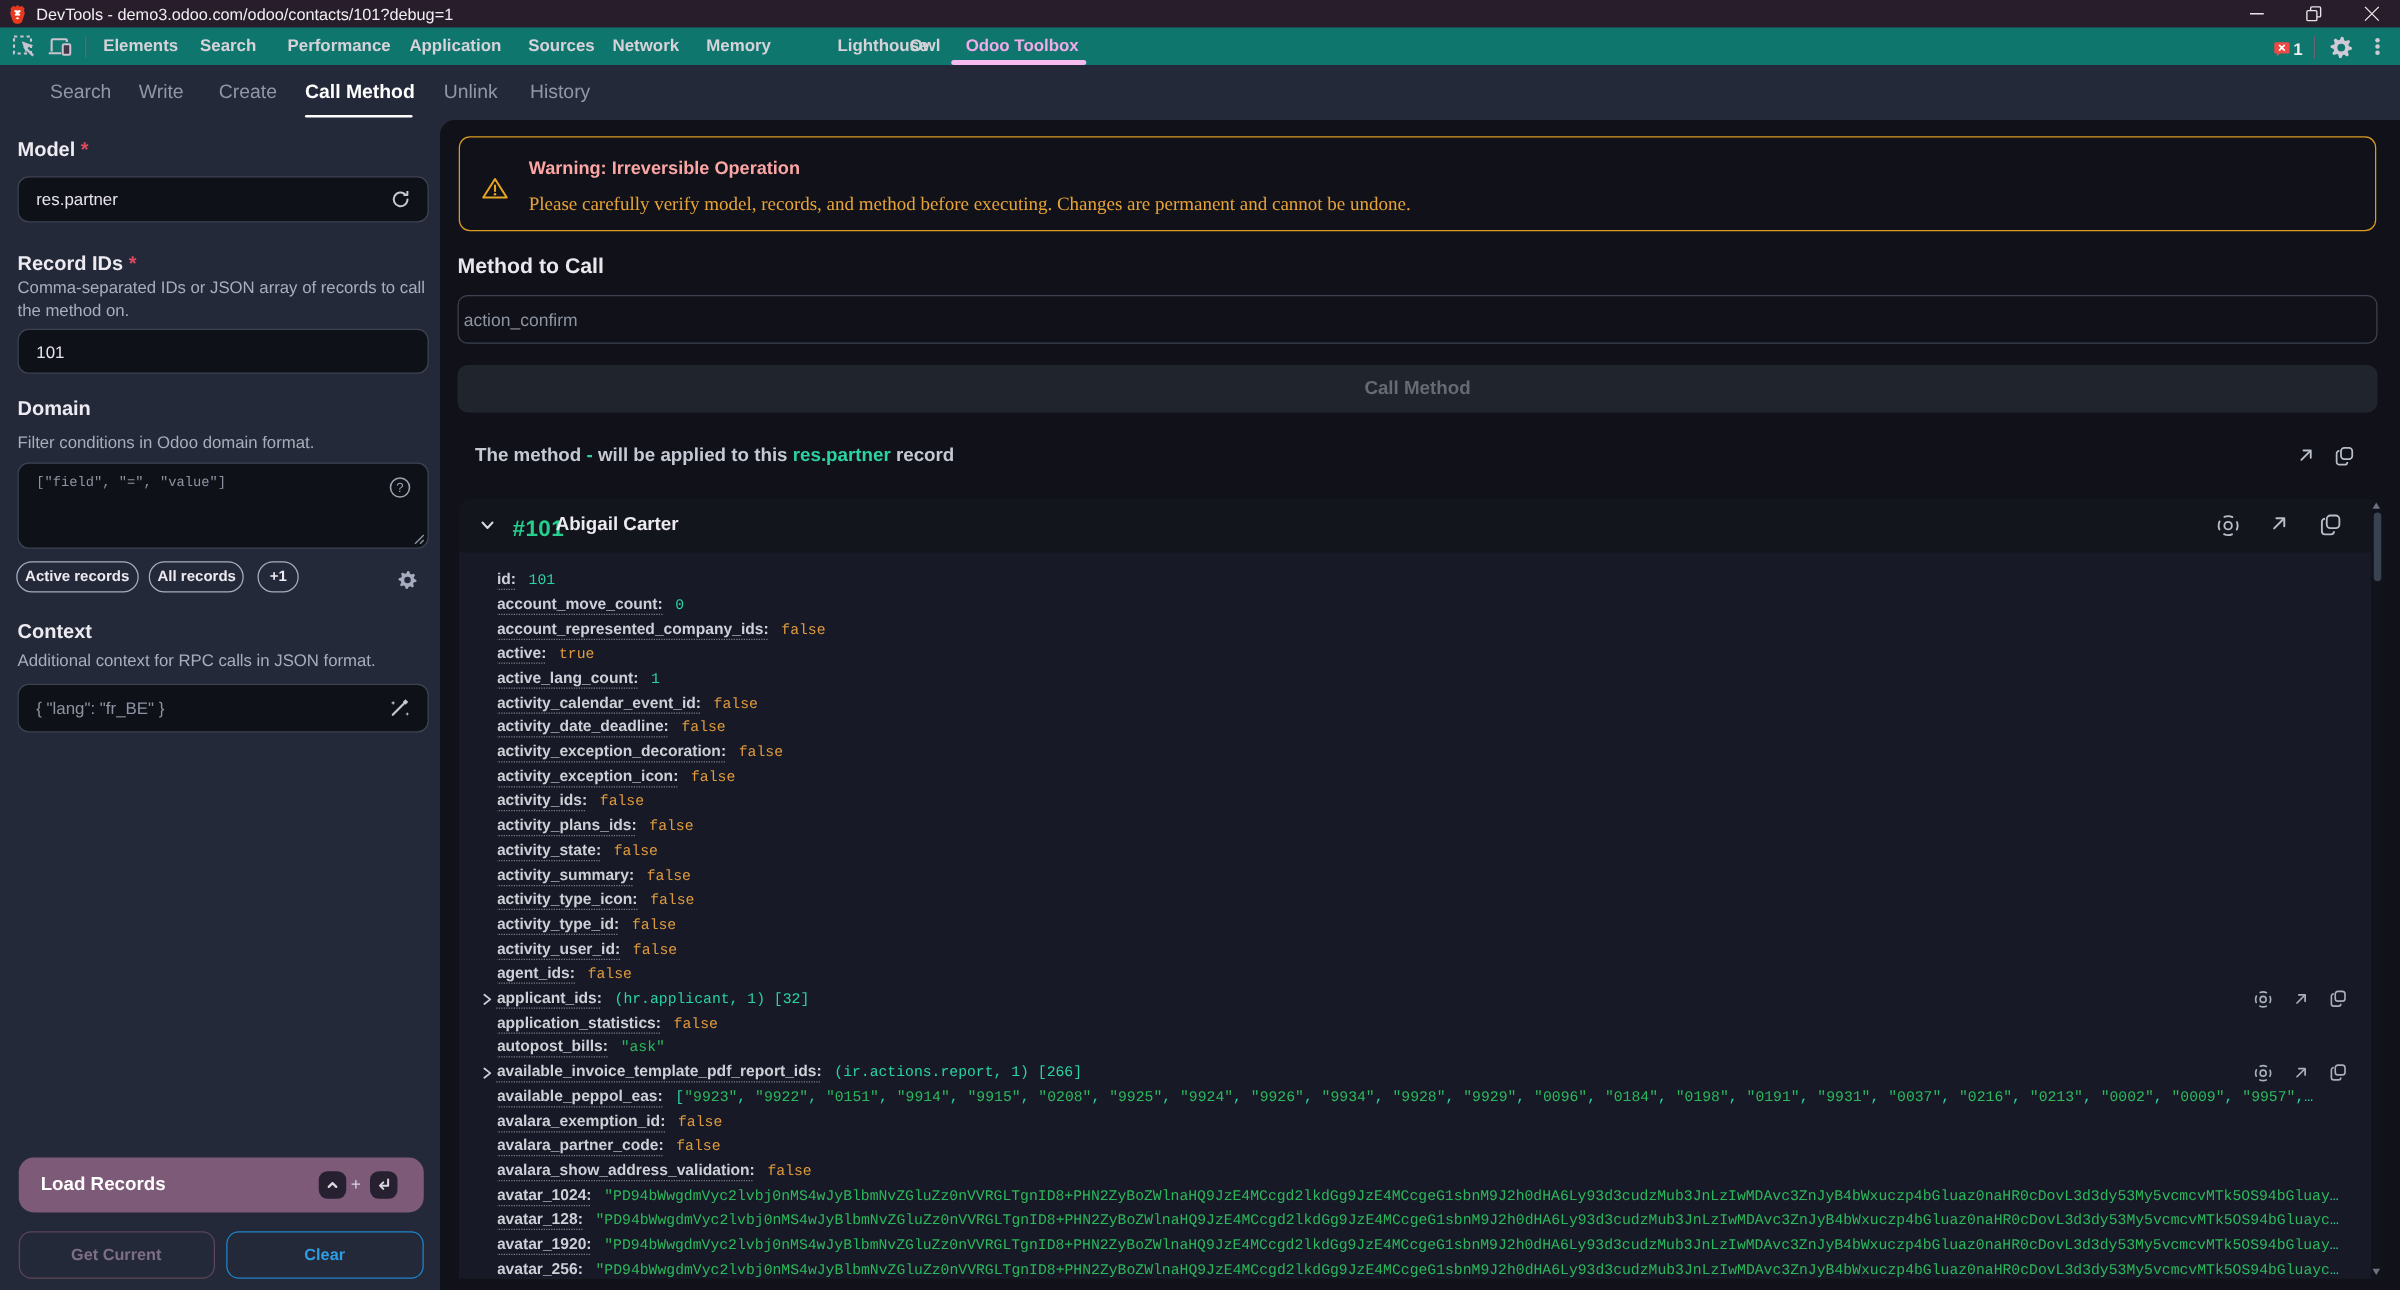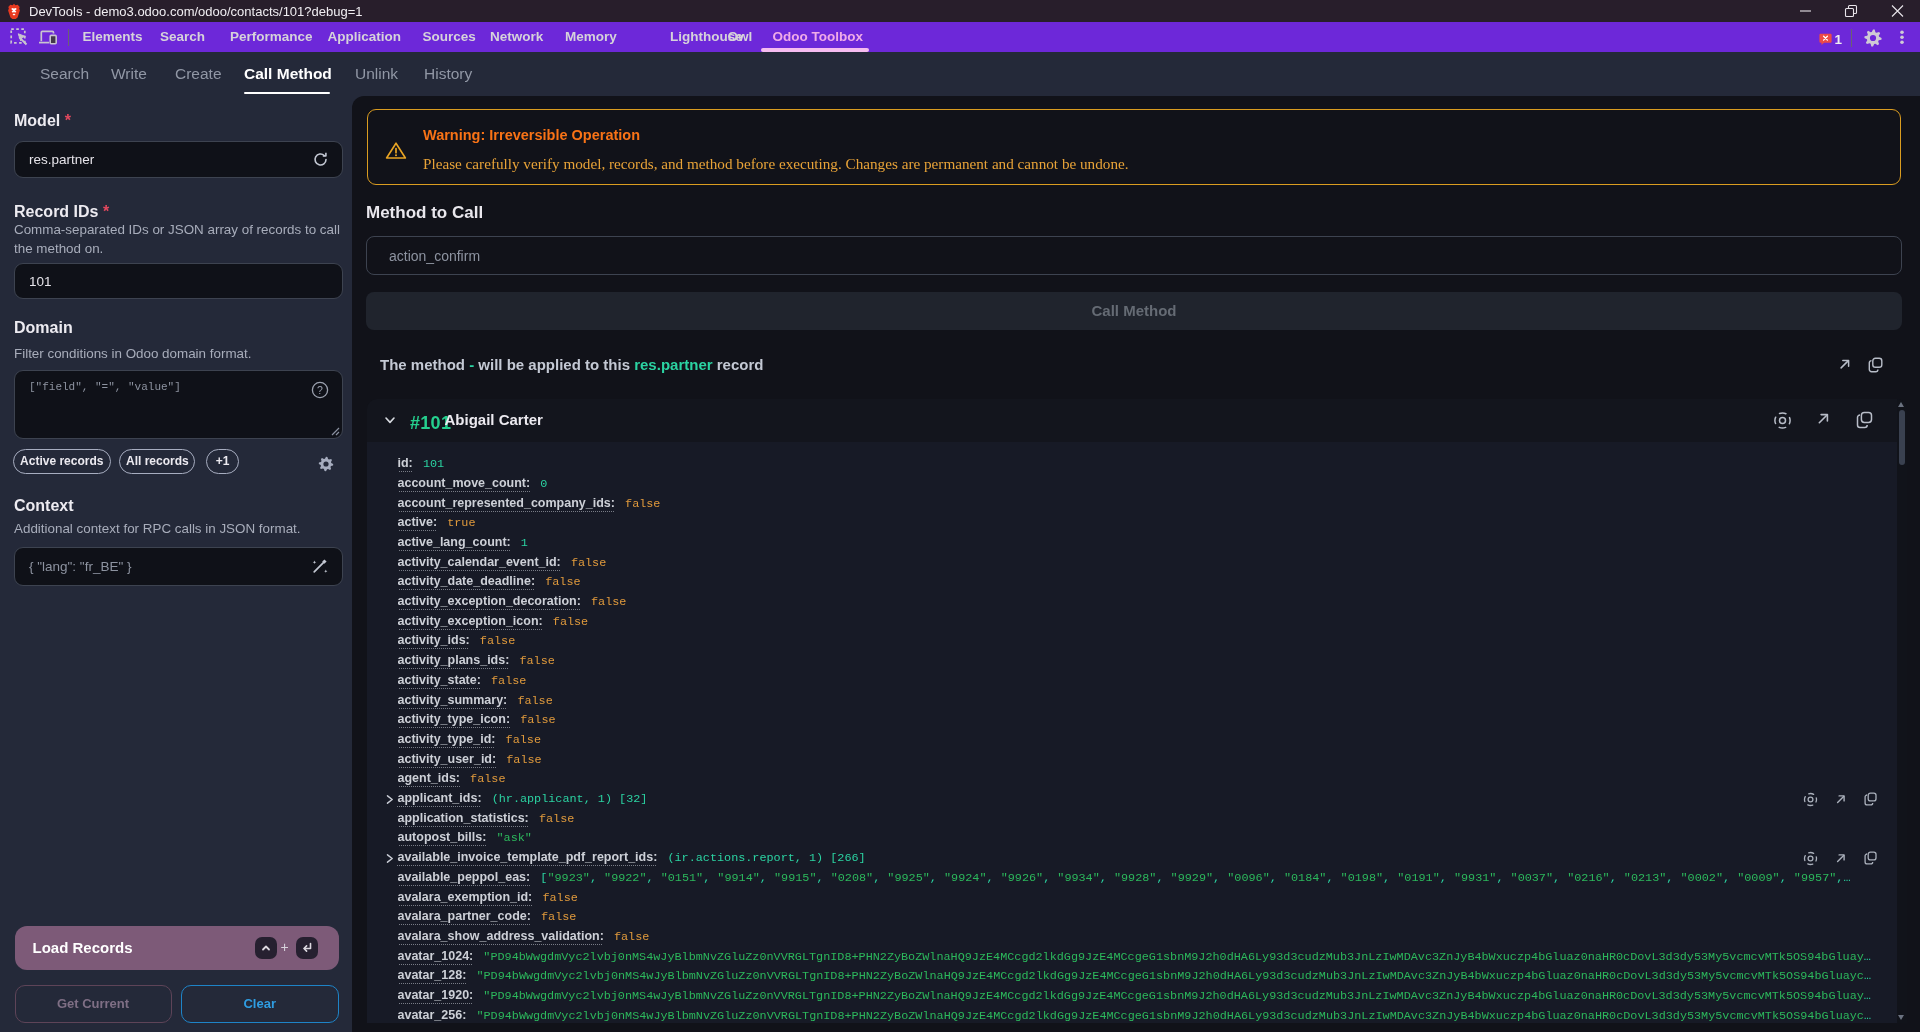--- a/index.html
+++ b/index.html
@@ -3,21 +3,21 @@
 <meta charset="utf-8">
 <style>
 * { margin:0; padding:0; box-sizing:border-box; }
 html,body { width:1920px; height:1032px; overflow:hidden; background:#242939; font-family:"Liberation Sans", sans-serif; }
 svg { display:block; }
 .titlebar { position:absolute; left:0; top:0; width:1920px; height:22px; background:#281e2b; }
 .titlebar .logo { position:absolute; left:6px; top:3px; }
 .titlebar .ttl { position:absolute; left:29px; top:3.5px; font-size:13px; color:#f0eef2; }
 .wbtn { position:absolute; top:0; height:22px; width:30px; }
 .titlebar .mini { left:1790px; } .titlebar .maxi { left:1836px; } .titlebar .clos { left:1882px; }
-.tabbar { position:absolute; left:0; top:22px; width:1920px; height:30px; background:#6d28d9; }
+.tabbar { position:absolute; left:0; top:22px; width:1920px; height:30px; background:#0f766e; }
 .tab { position:absolute; top:7px; font-size:13.5px; font-weight:bold; color:#d6d2da; white-space:nowrap; }
 .tab.ot { color:#f0abe8; }
 .otline { position:absolute; left:761px; top:26px; width:108px; height:4px; border-radius:2px; background:#f6bcf0; }
 .tabbar .inspect { position:absolute; left:10px; top:6px; }
 .tabbar .device { position:absolute; left:38px; top:7px; }
 .vsep { position:absolute; top:7px; width:1px; height:17px; background:#6a6172; }
 .tabbar .errb { position:absolute; left:1818.5px; top:10.5px; }
 .tabbar .errn { position:absolute; left:1834.5px; top:10px; font-size:13.5px; font-weight:bold; color:#efedf1; }
 .tabbar .gear { position:absolute; left:1863.5px; top:7px; }
 .tabbar .kebab { position:absolute; left:1899px; top:8px; }
@@ -30,24 +30,24 @@
 .slabel .req { color:#e2485e; }
 .sdesc { position:absolute; left:14px; width:332px; font-size:13.4px; line-height:18.5px; color:#a8adbb; }
 .sinput { position:absolute; left:14px; width:329px; background:#0f1118; border:1px solid #3d4350; border-radius:9px; color:#e6e4ea; font-size:13.5px; display:flex; align-items:center; padding:0 14px; }
 .sinput .ric { position:absolute; right:13px; }
 .ph { color:#8d93a0; }
 .mono { font-family:"Liberation Mono", monospace; font-size:11px; }
 .pill { position:absolute; border:1px solid #a7adc0; border-radius:13px; height:25px; line-height:23px; text-align:center; font-size:12px; font-weight:bold; color:#eceaf0; white-space:nowrap; }
 .main { position:absolute; left:352px; top:96px; width:1568px; height:936px; background:#111219; border-top-left-radius:12px; }
 .warn { position:absolute; left:15px; top:13px; width:1534px; height:76px; border:1.5px solid #da9c20; border-radius:9px; }
 .warn .wic { position:absolute; left:17px; top:31px; }
-.warn .wt1 { position:absolute; left:55px; top:17px; font-size:14.5px; font-weight:bold; color:#f97316; }
+.warn .wt1 { position:absolute; left:55px; top:17px; font-size:14.5px; font-weight:bold; color:#fca5a5; }
 .warn .wt2 { position:absolute; left:55px; top:45px; font-size:15.2px; color:#e8a338;font-family:Liberation Serif, serif; }
 .mhead { position:absolute; left:14px; top:107px; font-size:17px; font-weight:bold; color:#e9e7ed; }
-.minput { position:absolute; left:14px; top:140px; width:1536px; height:39px; border:1px solid #3d4350; border-radius:8px; display:flex; align-items:center; padding:0 22px; font-size:14px; color:#8d93a0; }
+.minput { position:absolute; left:14px; top:140px; width:1536px; height:39px; border:1px solid #3d4350; border-radius:8px; display:flex; align-items:center; padding:0 4px; font-size:14px; color:#8d93a0; }
 .callbtn { position:absolute; left:14px; top:196px; width:1536px; height:37.5px; background:#20242d; border-radius:8px; text-align:center; line-height:37.5px; font-size:15px; font-weight:bold; color:#656b74; }
 .mline { position:absolute; left:28px; top:260px; font-size:15px; font-weight:bold; color:#c4c9d4; }
 .mline .tl { color:#2bd3a2; }
 .mlic { position:absolute; top:261px; }
 .record { position:absolute; left:14.5px; top:303px; width:1540px; height:624px; background:#13151d; border-radius:10px 10px 0 0; overflow:hidden; }
 .rechead { position:absolute; left:0; top:0; width:100%; height:42.5px; }
 .rechead .chv { position:absolute; left:16px; top:14px; }
 .rechead .rid { position:absolute; left:43.5px; top:14px; font-size:18px; font-weight:bold; color:#25cf8e; letter-spacing:0.3px; }
 .rechead .rname { position:absolute; left:78px; top:12px; font-size:15px; font-weight:bold; color:#eceaf0; }
 .hicons { position:absolute; top:12px; right:0; }

